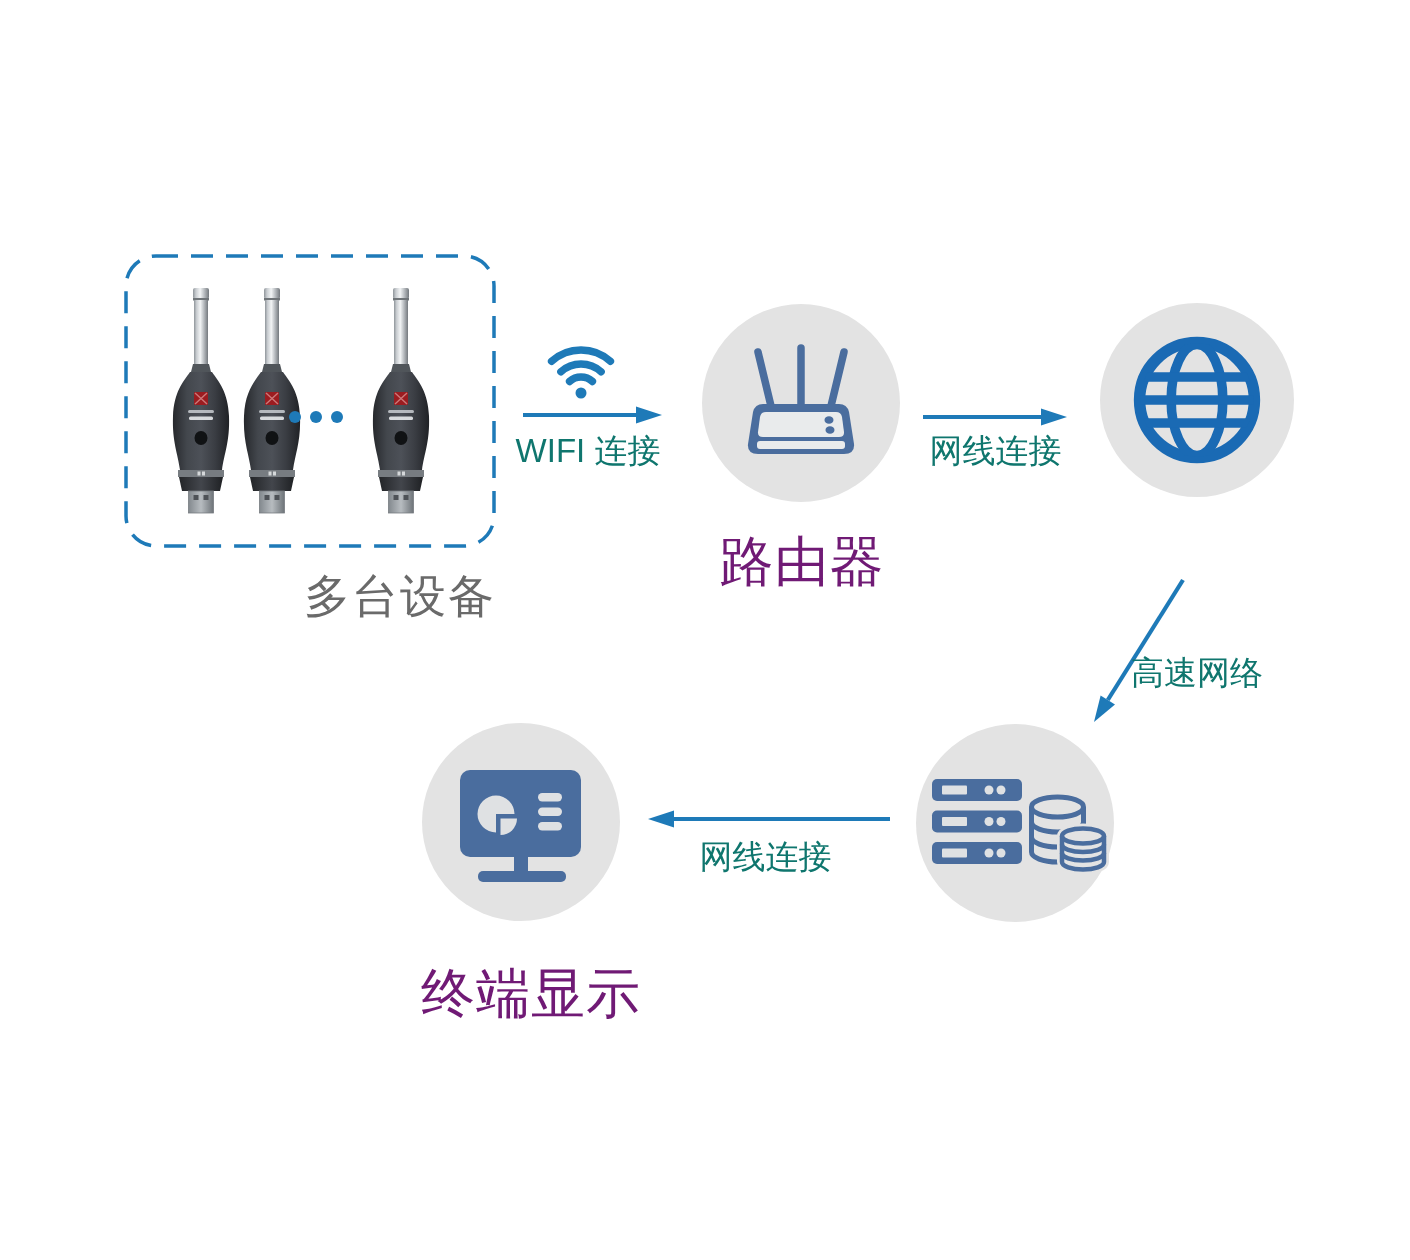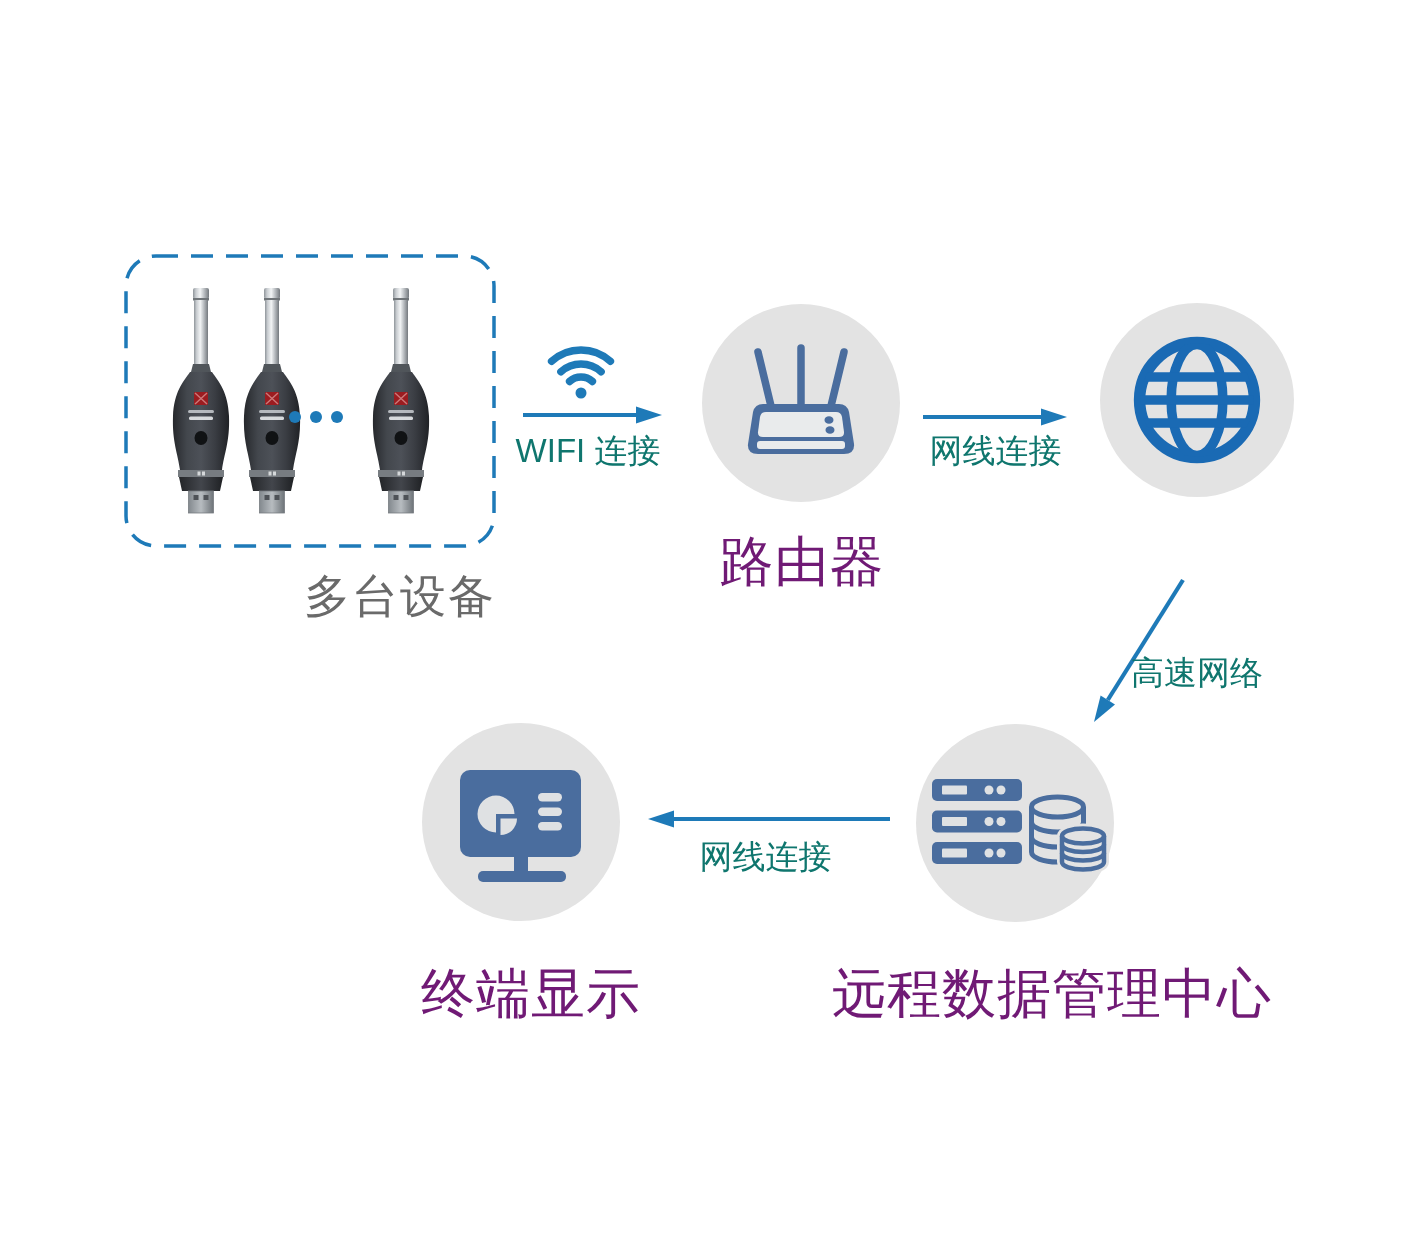--- a/index.html
+++ b/index.html
@@ -224,21 +224,20 @@
 
       <path d="M133,62 V88 A21,7.5 0 0 0 175,88 V62 A21,7.5 0 0 0 133,62 Z" fill="#e3e3e3" stroke="#e3e3e3" stroke-width="10"></path>
       <g stroke="#4a6d9e" stroke-width="4.5" fill="none">
         <path d="M133,62 V88 A21,7.5 0 0 0 175,88 V62"></path>
         <ellipse cx="154" cy="62" rx="21" ry="7.5"></ellipse>
         <path d="M133,70.5 A21,7.5 0 0 0 175,70.5"></path>
         <path d="M133,79 A21,7.5 0 0 0 175,79"></path>
       </g>
     </svg>
   </div>
-  <div class="node-label" style="left:832px;top:958px;width:400px">远程数据管理中心</div>
 
   <div class="conn-label" style="left:683px;top:835px;width:165px">网线连接</div>
 
   <div class="node" style="left:422px;top:723px">
     <svg width="125" height="115" viewBox="0 0 125 115" style="margin-top:8px">
       <rect x="1" y="1" width="121" height="87" rx="10" fill="#4a6d9e"></rect>
       <path d="M55.5,45 A18.5,18.5 0 1 0 37,63.5 L37,45 Z" fill="#dfe1e3"></path>
       <path d="M41.5,49.5 L58,49.5 A16.5,16.5 0 0 1 41.5,66 Z" fill="#dfe1e3"></path>
       <g fill="#dfe1e3">
         <rect x="79" y="24" width="24" height="8.5" rx="4.2"></rect>

